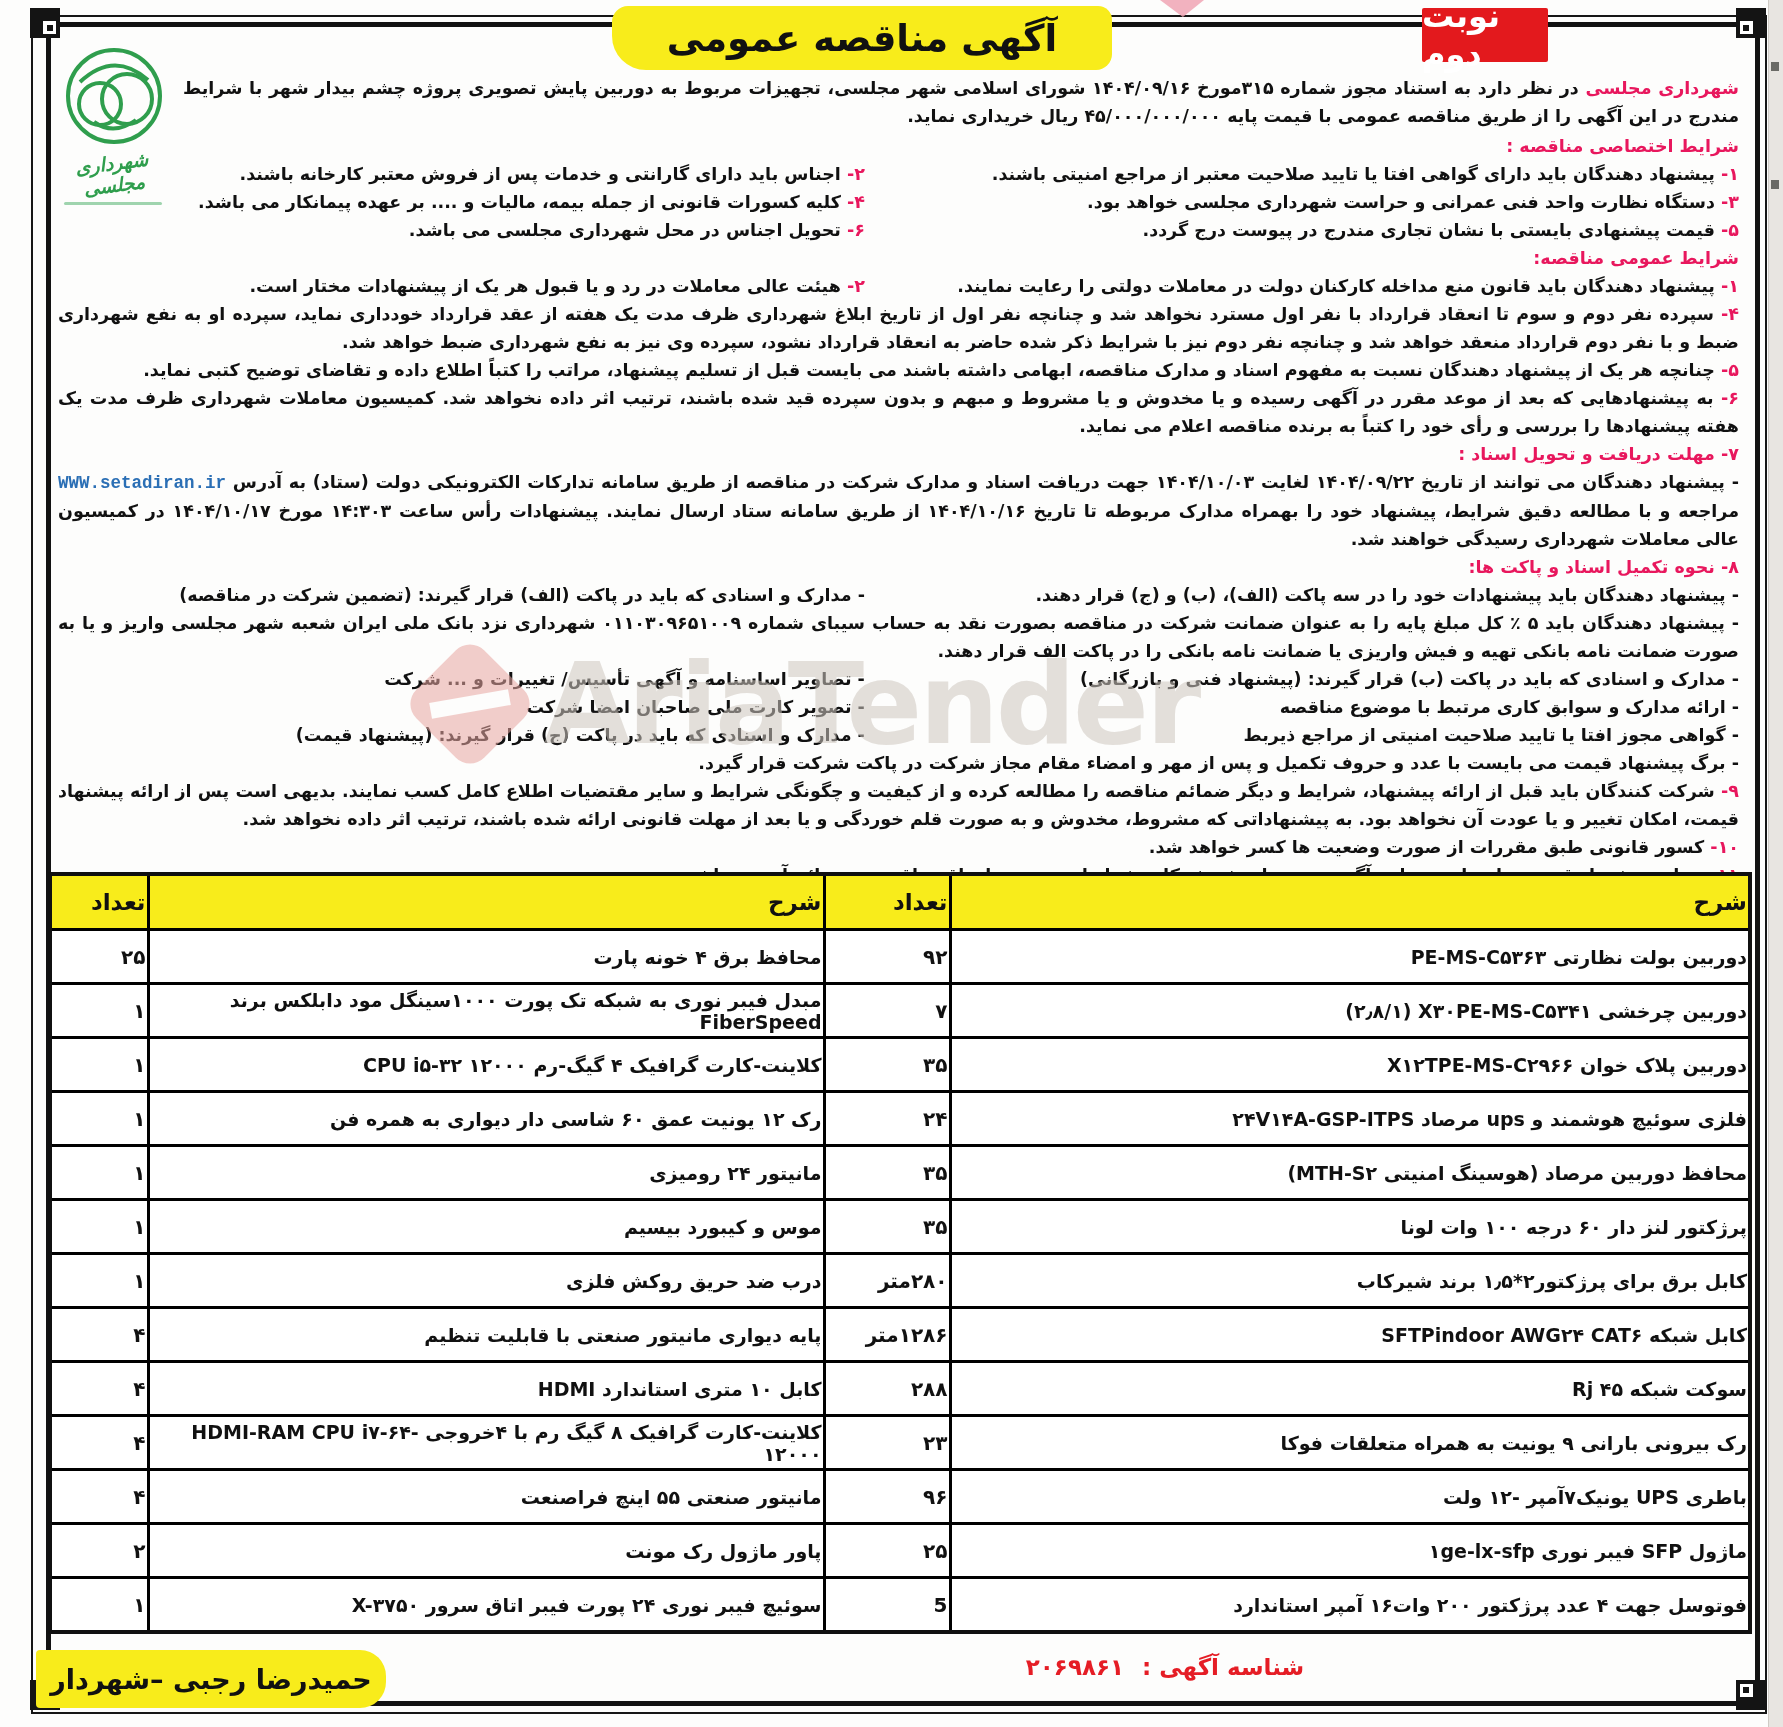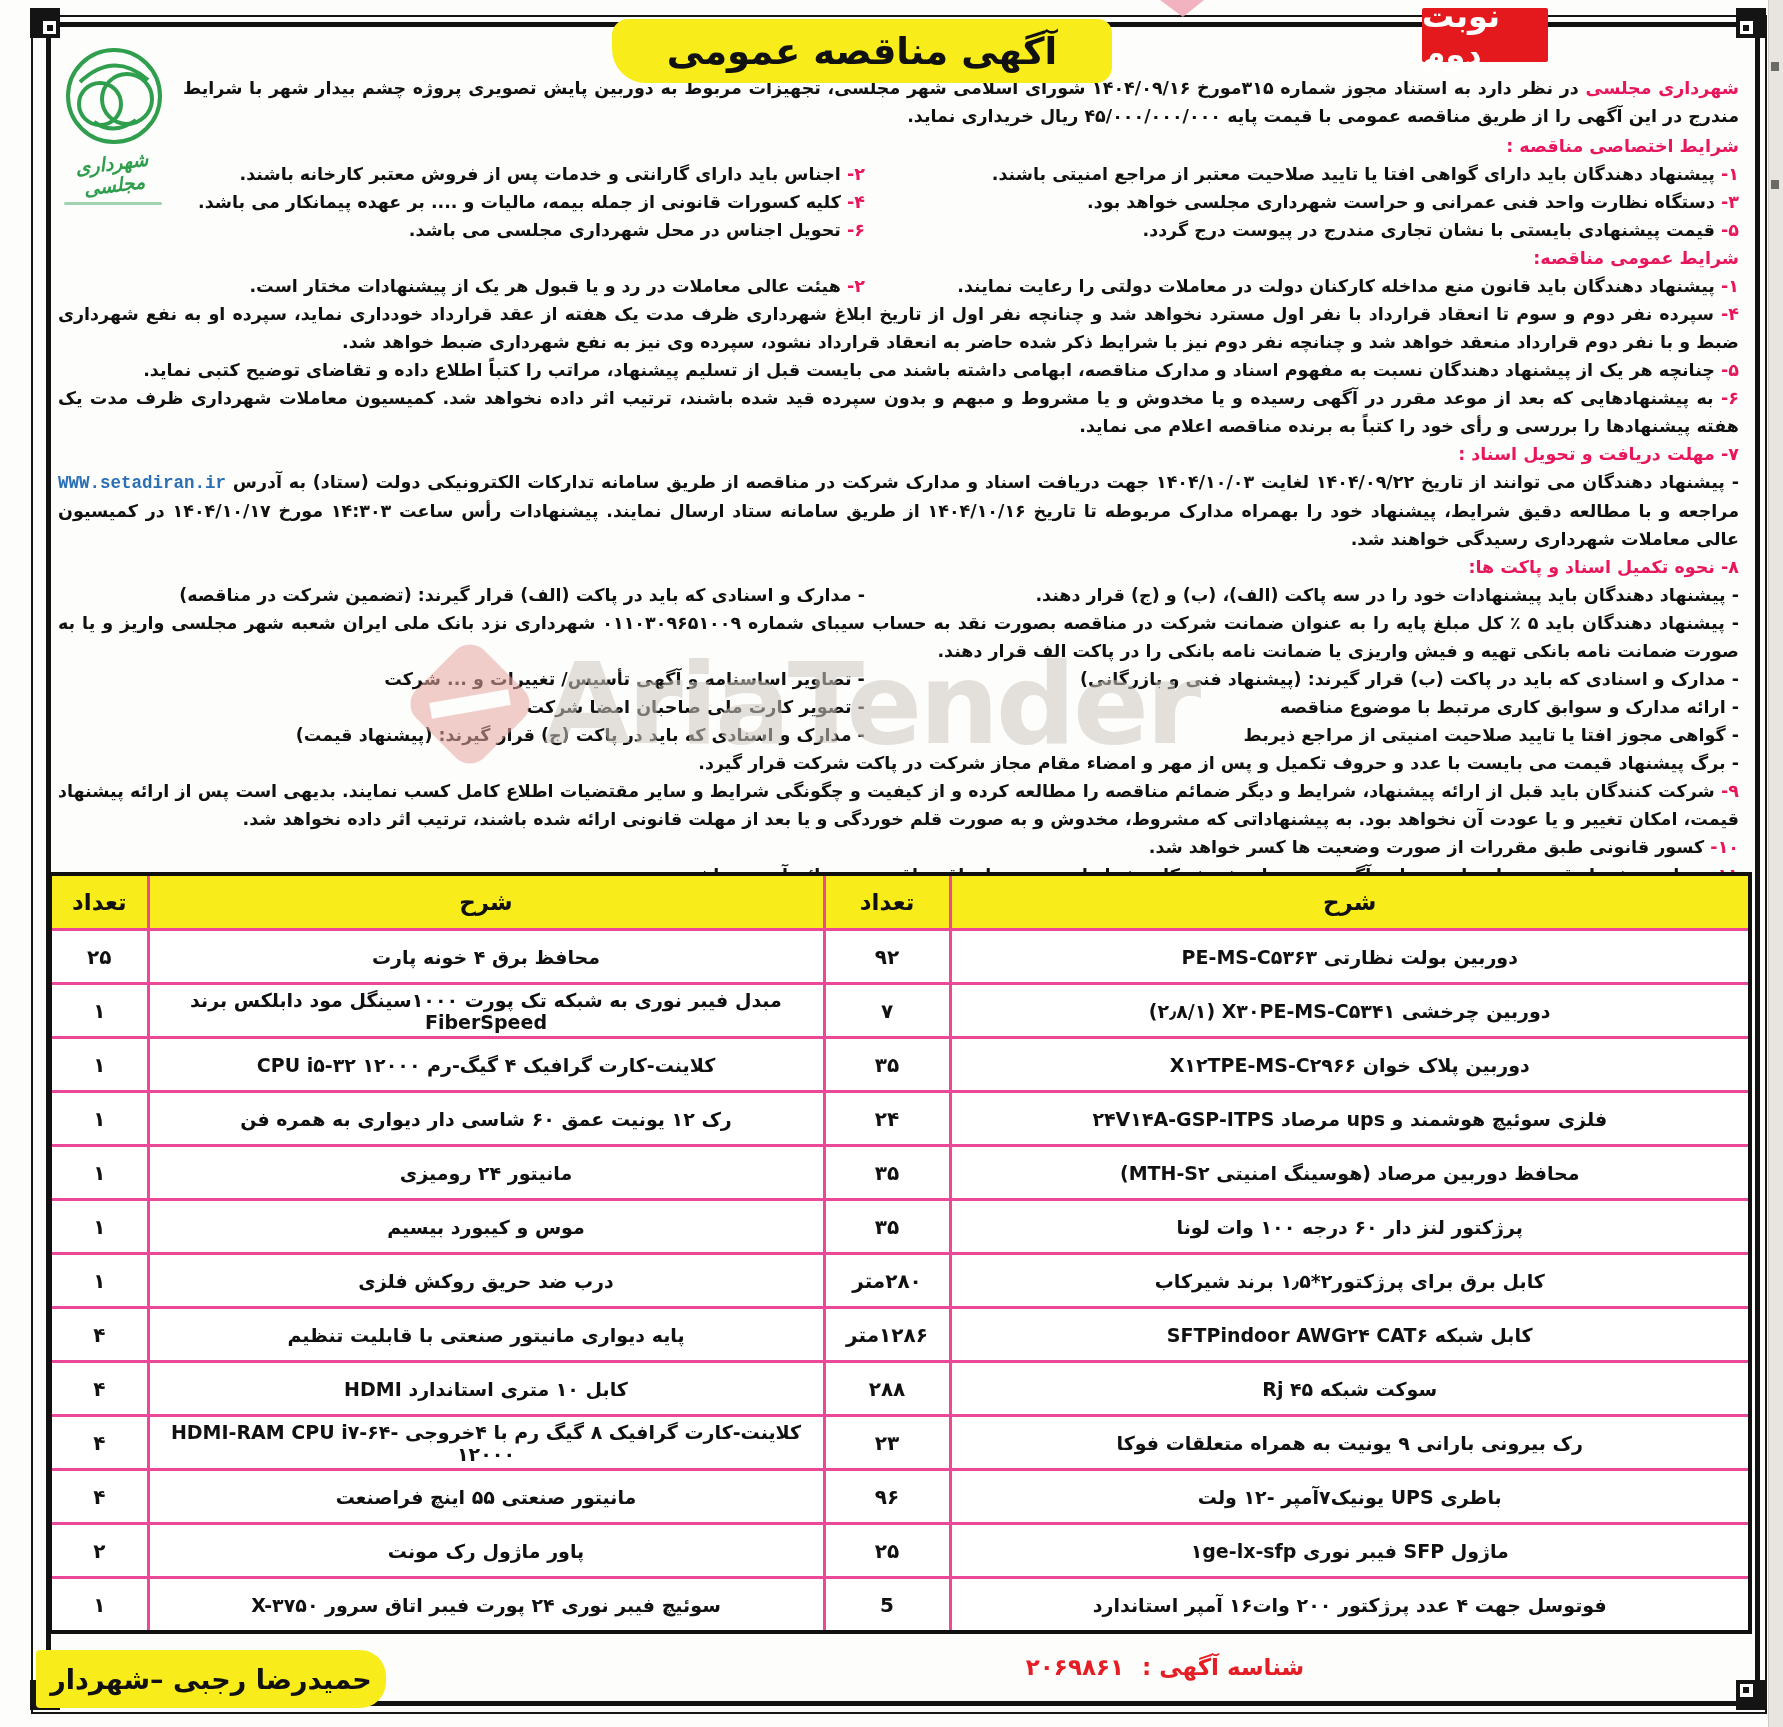--- a/index.html
+++ b/index.html
@@ -13,21 +13,21 @@
   .corn::before{content:"";position:absolute;width:6px;height:6px;background:#141414;z-index:2;}
   .corn.tl{left:30px;top:8px;} .corn.tl::after{right:4px;bottom:4px;} .corn.tl::before{right:7px;bottom:7px;}
   .corn.tr{left:1736px;top:8px;} .corn.tr::after{left:4px;bottom:4px;} .corn.tr::before{left:7px;bottom:7px;}
   .corn.bl{left:30px;top:1680px;} .corn.bl::after{right:4px;top:4px;} .corn.bl::before{right:7px;top:7px;}
   .corn.br{left:1736px;top:1680px;} .corn.br::after{left:4px;top:4px;} .corn.br::before{left:7px;top:7px;}
   .side-strip{position:absolute;left:1768px;top:0;width:15px;height:1727px;background:#e8e5e1;border-left:1px solid #cfcbc5;}
   .strip-mark{position:absolute;left:1771px;width:8px;height:9px;background:#6a6a66;}
   .pink-tri{position:absolute;left:1160px;top:0;width:44px;height:17px;background:#f0a4b4;
             clip-path:polygon(0 0,100% 0,52% 100%);opacity:.85;}
   
-  .title-box{position:absolute;left:612px;top:19px;width:500px;height:64px;background:#f8ec1b;
+  .title-box{position:absolute;left:612px;top:6px;width:500px;height:64px;background:#f8ec1b;
              border-radius:16px 14px 16px 34px;display:flex;align-items:center;justify-content:center;z-index:5;}
   .title-box span{font-size:37px;letter-spacing:0;}
   .note-box{position:absolute;left:1422px;top:8px;width:126px;height:54px;background:#e3191d;color:#fff;
             display:flex;align-items:center;justify-content:center;font-size:32px;z-index:5;border-radius:2px;}
   
   .logo{position:absolute;left:50px;top:44px;width:126px;height:158px;text-align:center;z-index:4;}
   .logo .org{color:#2f9e4d;font-size:19px;font-style:italic;transform:rotate(-7deg);margin-top:-4px;}
   .logo .rule{height:3px;background:#9fd4ae;margin:6px 14px 0 14px;border-radius:2px;}
   
   .content{position:absolute;left:58px;right:44px;top:74px;height:798px;overflow:hidden;
@@ -43,21 +43,21 @@
   
   .wm{position:absolute;left:420px;top:648px;width:780px;text-align:center;opacity:.55;pointer-events:none;z-index:3;}
   .wm-row{display:flex;align-items:center;justify-content:center;gap:26px;}
   .wm-mark{width:96px;height:96px;background:#e9a7a2;border-radius:20px;transform:rotate(45deg);position:relative;flex:0 0 auto;}
   .wm-mark::after{content:"";position:absolute;left:40px;top:8px;width:16px;height:80px;background:#fdfdfc;transform:rotate(35deg);}
   .wm-brand{font-size:112px;color:#cfc8c0;letter-spacing:-3px;line-height:1;}
   .wm-sub{margin-top:6px;font-size:33px;color:#eba96e;letter-spacing:12px;direction:rtl;}
   
   .items{position:absolute;left:48px;top:872px;width:1700px;border-collapse:collapse;table-layout:fixed;
          direction:rtl;z-index:4;}
-  .items th,.items td{border:3px solid #ec4899;text-align:center;vertical-align:middle;overflow:hidden;}
+  .items th,.items td{border:3px solid #000000;text-align:right;vertical-align:middle;overflow:hidden;}
   .items th{background:#f8ec1b;font-size:23px;height:50px;}
   .items td{height:49px;font-size:19px;background:#fff;}
   .items td.qty{font-size:20px;}
   .items{border:4px solid #101010;}
   
   .ad-id{position:absolute;left:1000px;top:1654px;width:330px;text-align:center;direction:rtl;
          color:#e51d25;font-size:23px;z-index:6;}
   .ad-id .val{margin-right:18px;}
   .sig-box{position:absolute;left:36px;top:1650px;width:350px;height:58px;background:#f8ec1b;
            border-radius:4px 26px 26px 4px;display:flex;align-items:center;justify-content:center;

